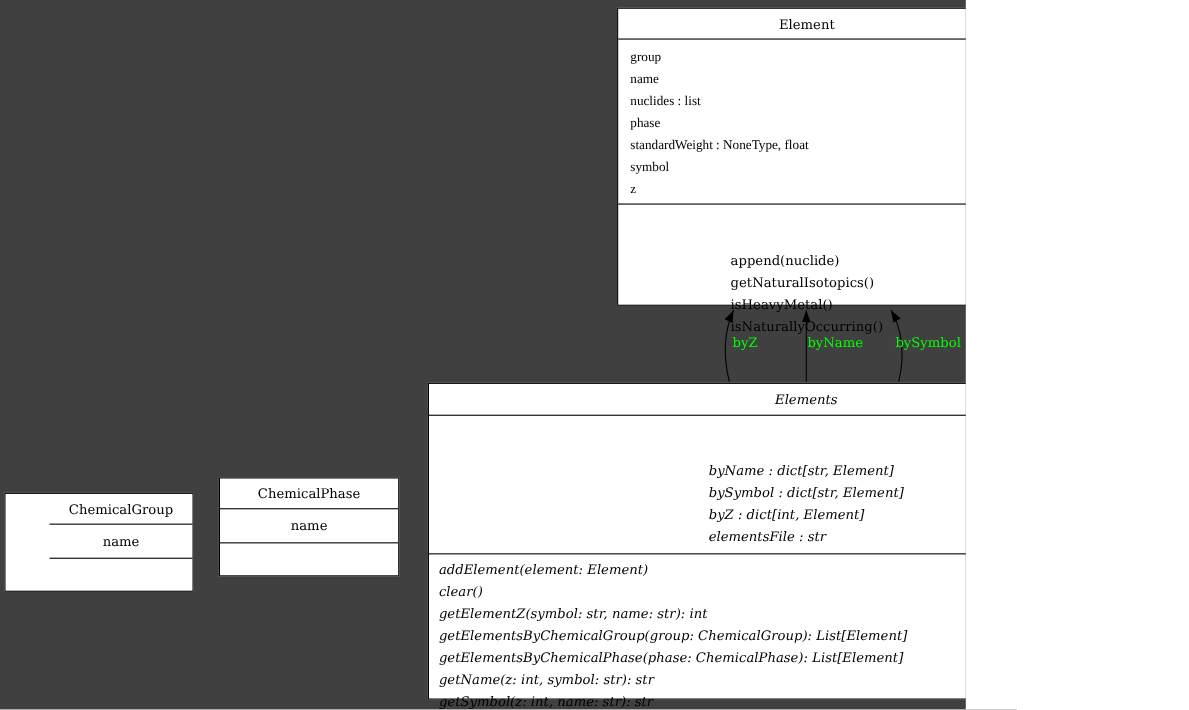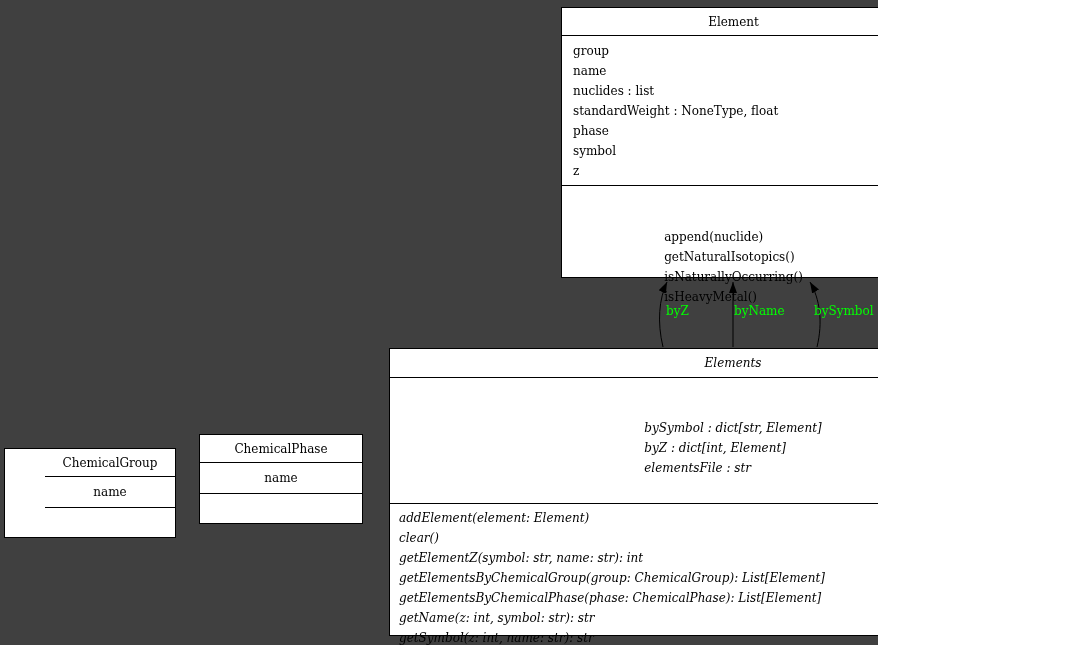--- a/index.html
+++ b/index.html
@@ -30,38 +30,38 @@
   }
   svg{position:absolute;left:0;top:0;pointer-events:none;}
 </style>
 </head>
 <body>
 
 <div id="canvas">
 
   <div class="class-box" style="left:561px;top:7px;width:345px;height:271px;">
     <div class="class-title" style="height:28px;">Element</div>
-    <div class="section with-sep rows-left" style="height:150px;padding-left:11px;">
+    <div class="section with-sep rows-left" style="height:150px;padding-left:11px;font-family:Liberation Serif, serif;">
         <div class="row">group</div>
         <div class="row">name</div>
         <div class="row">nuclides : list</div>
+        <div class="row">phase</div>
         <div class="row">standardWeight : NoneType, float</div>
-        <div class="row">phase</div>
         <div class="row">symbol</div>
         <div class="row">z</div>
       </div>
     <div class="section rows-center-block" style="height:91px;padding-top:6px;">
-      <div class="rows-inner"><div class="row">append(nuclide)</div><div class="row">getNaturalIsotopics()</div><div class="row">isNaturallyOccurring()</div><div class="row">isHeavyMetal()</div></div>
+      <div class="rows-inner"><div class="row">append(nuclide)</div><div class="row">getNaturalIsotopics()</div><div class="row">isHeavyMetal()</div><div class="row">isNaturallyOccurring()</div></div>
     </div>
   </div>
 
   <div class="class-box" style="left:389px;top:348px;width:688px;height:288px;font-style:italic;">
     <div class="class-title" style="height:29px;">Elements</div>
     <div class="section with-sep rows-center-block" style="height:91px;">
-      <div class="rows-inner"><div class="row">bySymbol : dict[str, Element]</div><div class="row">byZ : dict[int, Element]</div><div class="row">elementsFile : str</div></div>
+      <div class="rows-inner"><div class="row">byName : dict[str, Element]</div><div class="row">bySymbol : dict[str, Element]</div><div class="row">byZ : dict[int, Element]</div><div class="row">elementsFile : str</div></div>
     </div>
     <div class="section rows-left" style="height:167px;padding-left:9px;padding-top:4px;">
         <div class="row">addElement(element: Element)</div>
         <div class="row">clear()</div>
         <div class="row">getElementZ(symbol: str, name: str): int</div>
         <div class="row">getElementsByChemicalGroup(group: ChemicalGroup): List[Element]</div>
         <div class="row">getElementsByChemicalPhase(phase: ChemicalPhase): List[Element]</div>
         <div class="row">getName(z: int, symbol: str): str</div>
         <div class="row">getSymbol(z: int, name: str): str</div>
       </div>

